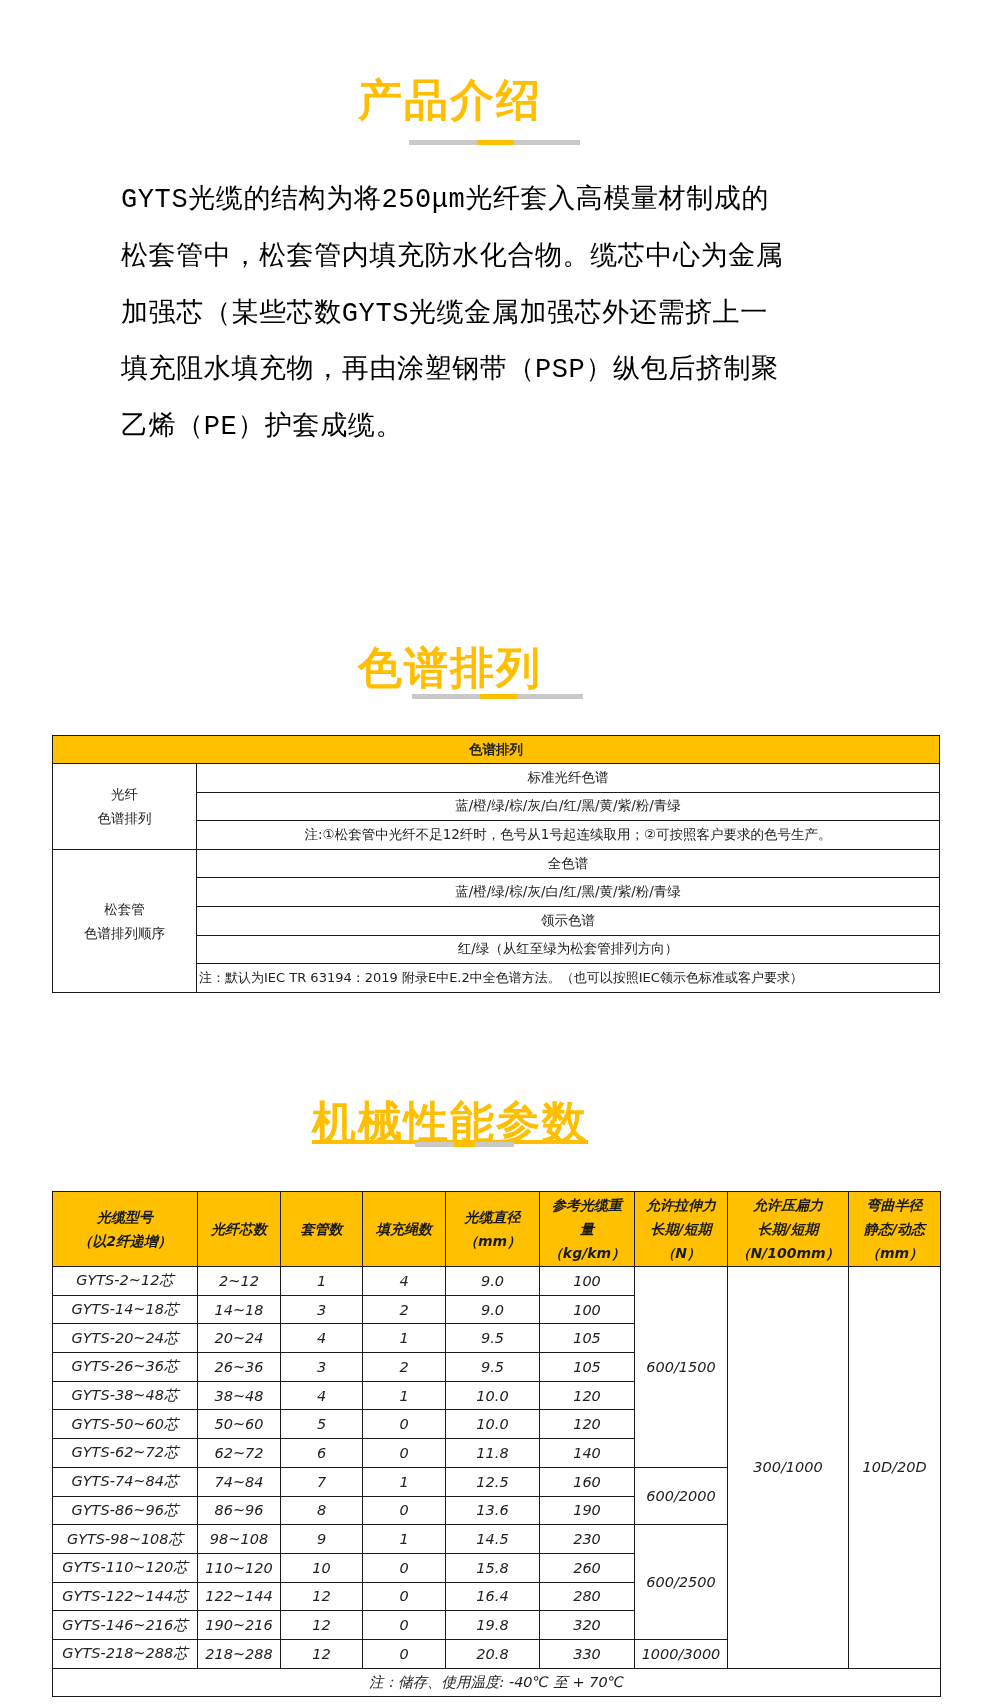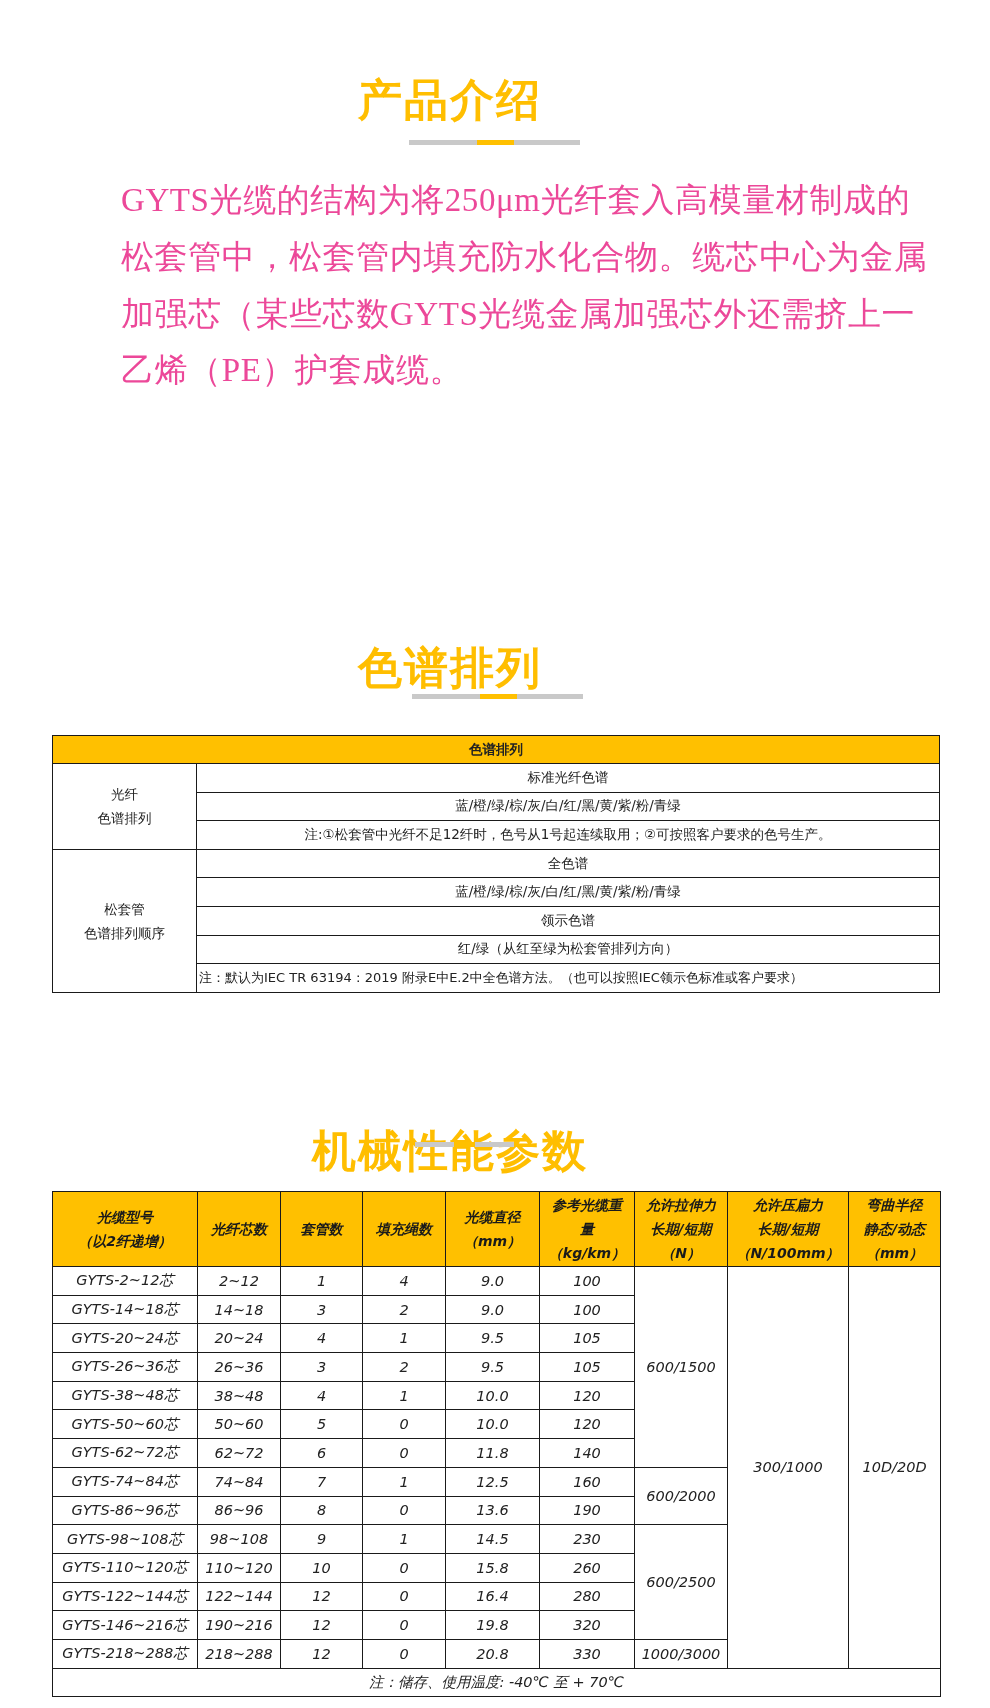--- a/index.html
+++ b/index.html
@@ -9,22 +9,22 @@
   .section-title {
     position: absolute; left: 0; width: 900px; text-align: center;
     font-family: "DejaVu Sans", sans-serif; font-weight: bold;
     color: #FFBE00; font-size: 44px; letter-spacing: 2px; line-height: 56px;
   }
   .title-rule { position: absolute; height: 5px; background: #C9C9C9; }
   .title-rule .accent { position: absolute; top: 0; height: 5px; background: #FFC000; }
 
   .intro {
     position: absolute; left: 121px; top: 172px; width: 760px;
-    font-size: 33px; line-height: 56.8px; color: #ec4899;
-    font-family: Liberation Serif, serif; letter-spacing: 0.6px;
+    font-size: 27px; line-height: 56.8px; color: #000000;
+    font-family: Liberation Mono, monospace; letter-spacing: 0.6px;
   }
   .intro .line { display: block; white-space: nowrap; }
 
   table { border-collapse: collapse; position: absolute; table-layout: fixed; }
   td, th { border: 1.5px solid #1a1a1a; text-align: center; vertical-align: middle;
            font-family: "DejaVu Sans", sans-serif; color: #222; }
 
   
   #color-table { left: 52px; top: 735px; width: 888px; }
   #color-table td { font-size: 13.5px; height: 28.6px; padding: 0 2px; }
@@ -44,20 +44,21 @@
 
 <div class="section-title" style="top:72px;">产品介绍</div>
 <div class="title-rule" style="left:409px; top:140px; width:171px;">
   <div class="accent" style="left:68px; width:37px;"></div>
 </div>
 
 <div class="intro">
   <span class="line">GYTS光缆的结构为将250μm光纤套入高模量材制成的</span>
   <span class="line">松套管中，松套管内填充防水化合物。缆芯中心为金属</span>
   <span class="line">加强芯（某些芯数GYTS光缆金属加强芯外还需挤上一</span>
+  <span class="line">填充阻水填充物，再由涂塑钢带（PSP）纵包后挤制聚</span>
   <span class="line">乙烯（PE）护套成缆。</span>
 </div>
 
 <div class="section-title" style="top:640px;">色谱排列</div>
 <div class="title-rule" style="left:412px; top:694px; width:171px;">
   <div class="accent" style="left:68px; width:37px;"></div>
 </div>
 
 <table id="color-table">
   <colgroup>
@@ -96,21 +97,21 @@
       </tr>
   <tr>
         <td>红/绿（从红至绿为松套管排列方向）</td>
       </tr>
   <tr>
         <td style="text-align:left; font-size:13px;">注：默认为IEC TR 63194：2019 附录E中E.2中全色谱方法。（也可以按照IEC领示色标准或客户要求）</td>
       </tr>
 </tbody>
   </table>
 
-<div class="section-title" style="top:1123px;">机械性能参数</div>
+<div class="section-title" style="top:1094px;text-decoration:underline;">机械性能参数</div>
 <div class="title-rule" style="left:415px; top:1142px; width:99px;">
   <div class="accent" style="left:39px; width:21px;"></div>
 </div>
 
 <table id="mech-table">
   <colgroup>
     <col style="width:145px">
       <col style="width:83px">
       <col style="width:82px">
       <col style="width:83px">

